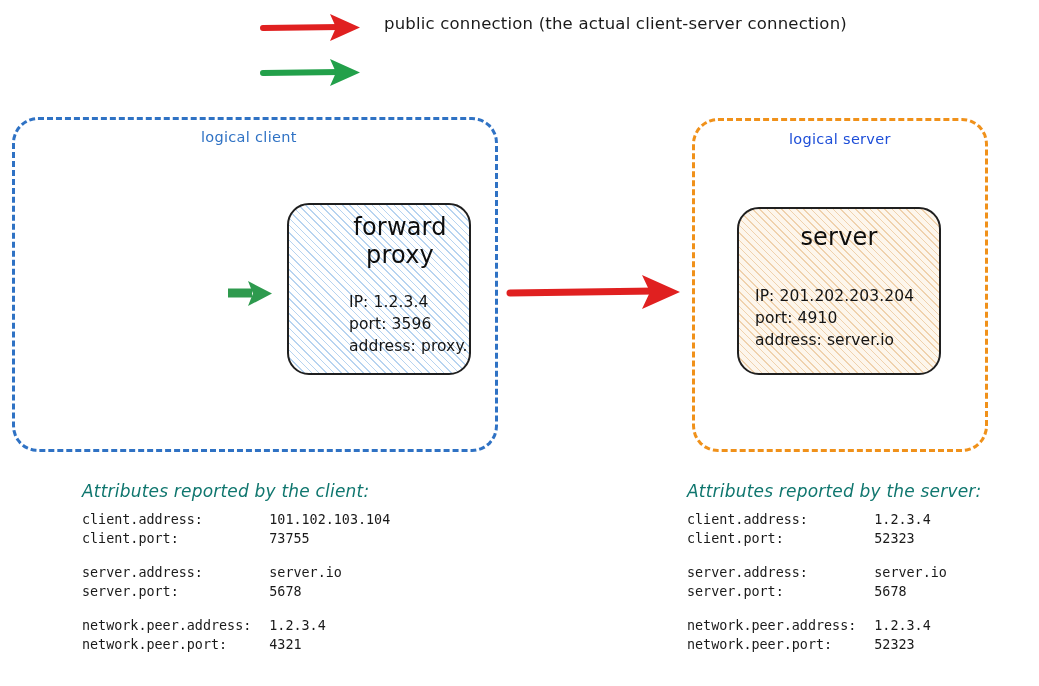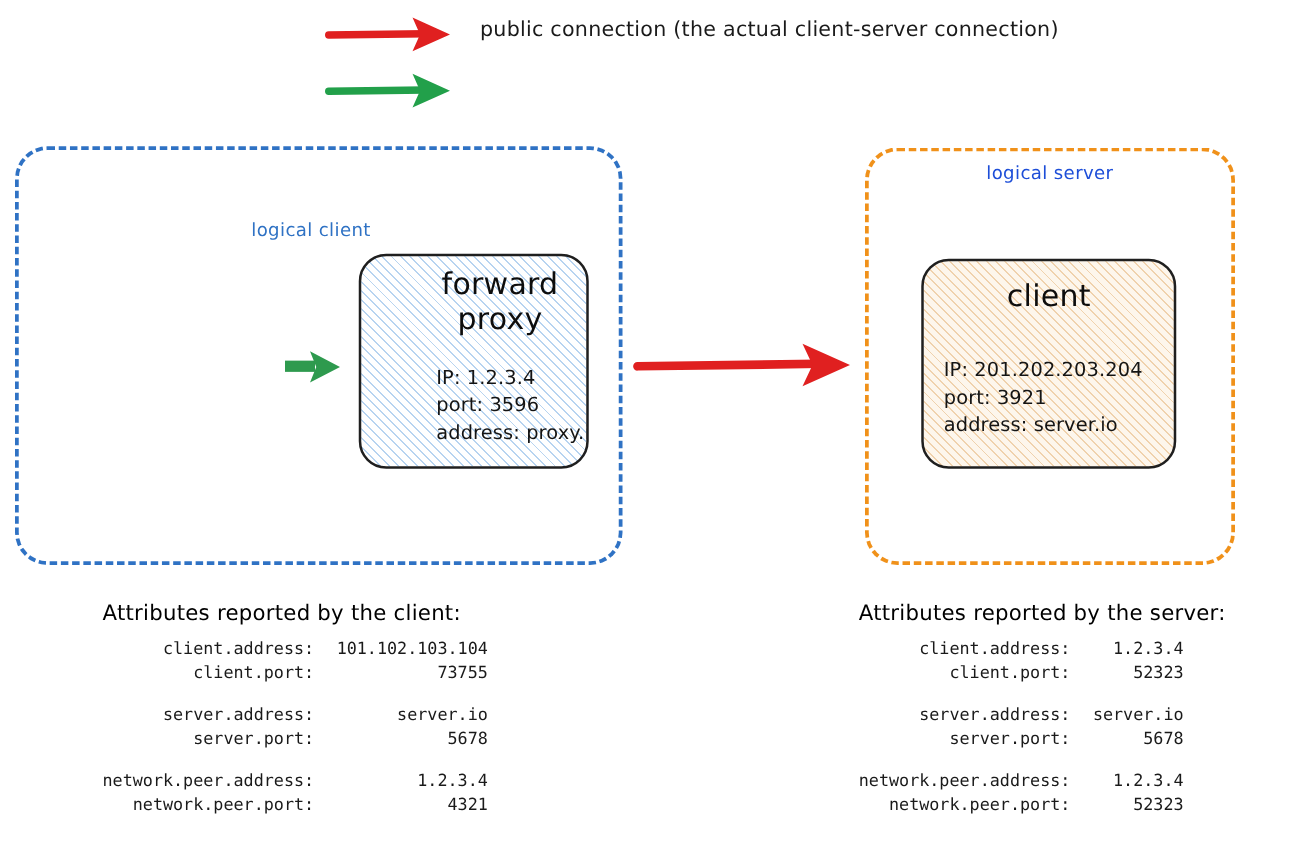--- a/index.html
+++ b/index.html
@@ -47,21 +47,20 @@
   }
   .container-title {
     position: absolute;
     font-size: 14.5px;
     white-space: nowrap;
     letter-spacing: 0.3px;
   }
   #logical-client-title {
     left: 201px; top: 129px;
     color: #2f72c4;
-    margin-top: 48px;
   }
   #logical-server-title {
     left: 789px; top: 131px;
     color: #1d4ed8;
   }
 
   
   .node {
     position: absolute;
     box-sizing: border-box;
@@ -133,37 +132,37 @@
   }
 
   
   .attr-block { position: absolute; }
   #attrs-client { left: 82px;  top: 481px; }
   #attrs-server { left: 687px; top: 481px; }
 
   .attr-heading {
     font-family: "DejaVu Sans", sans-serif;
     font-size: 17px;
-    color: #000000;
+    font-style: italic;
+    color: #0f766e;
     white-space: nowrap;
     margin-bottom: 9px;
     letter-spacing: 0.2px;
   }
   .attr-table {
     font-family: "DejaVu Sans Mono", monospace;
     font-size: 13.4px;
     color: #1a1a1a;
     line-height: 1.42;
     border-collapse: collapse;
   }
   .attr-table td {
     padding: 0;
     vertical-align: top;
     white-space: pre;
-    text-align: right;
   }
   .attr-key   { padding-right: 18px !important; }
   .attr-spacer td { height: 15px; line-height: 15px; font-size: 0; }
 </style>
 </head>
 <body>
 
 <div id="canvas">
 
   <svg id="legend-arrows" width="1039" height="110" style="position:absolute;left:0;top:0;">
@@ -191,23 +190,23 @@
       <div class="node-title" style="white-space: pre;">forward
 proxy</div>
       <div class="node-lines" style="white-space: pre;">IP: 1.2.3.4
 port: 3596
 address: proxy.io</div>
     </div>
   </div>
 
   <div class="node orange" id="node-server">
     <div class="node-inner">
-      <div class="node-title" style="white-space: pre;">client</div>
+      <div class="node-title" style="white-space: pre;">server</div>
       <div class="node-lines" style="white-space: pre;">IP: 201.202.203.204
-port: 3921
+port: 4910
 address: server.io</div>
     </div>
   </div>
 
   <svg id="arrow-layer">
     <g>
       <line x1="228" y1="293" x2="252" y2="293" stroke="#2e9a4e" stroke-width="9" stroke-linecap="butt"></line>
       <path d="M248 281 L272 293.5 L248 306 L253 293.5 Z" fill="#2e9a4e"></path>
     </g>
     <g>

